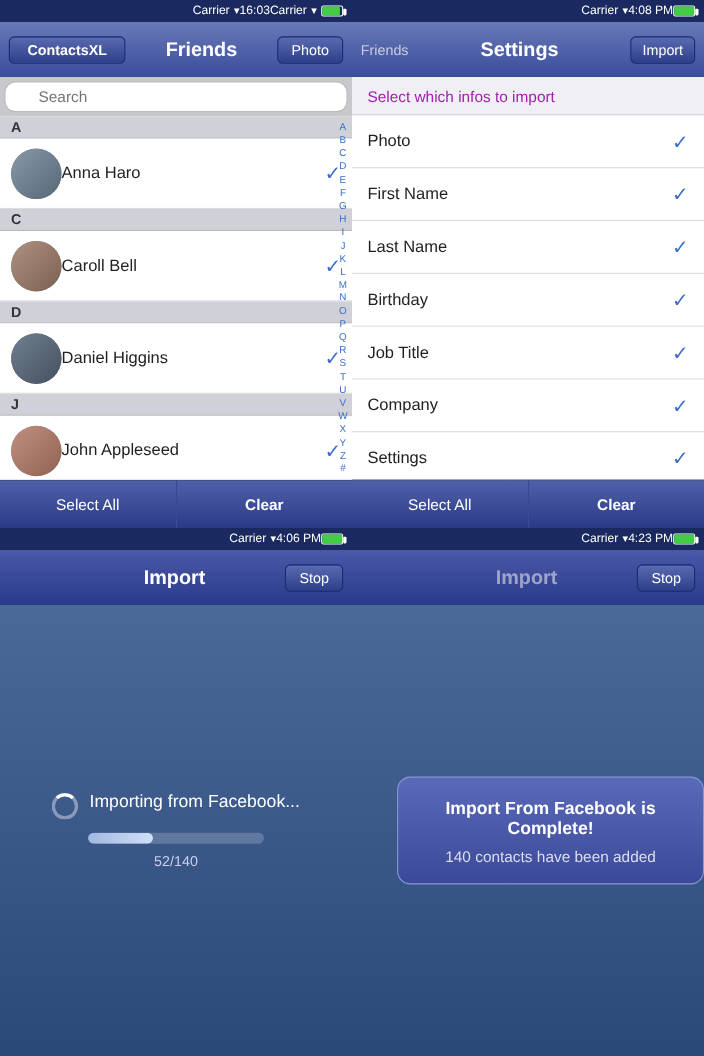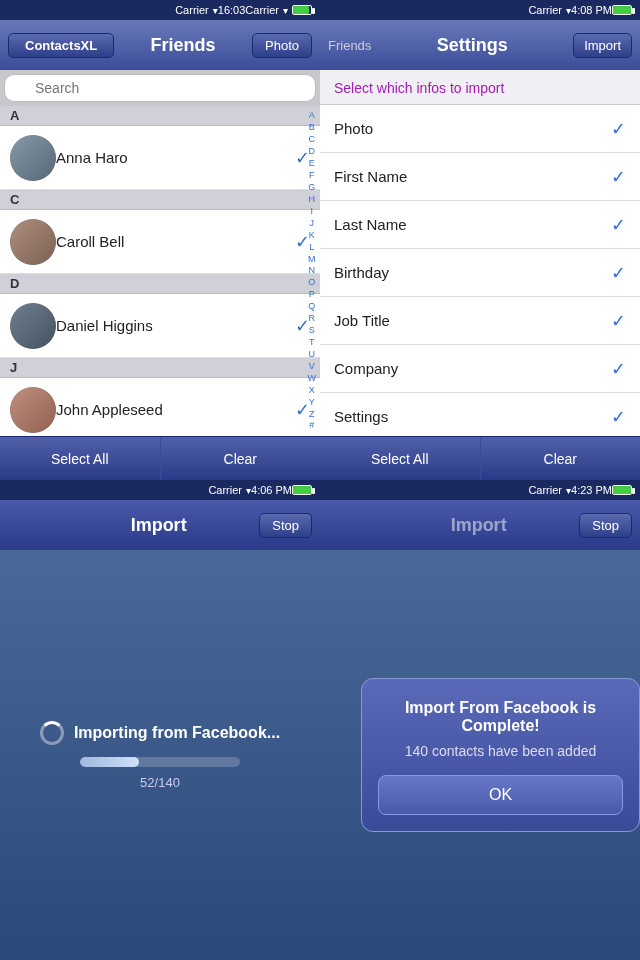--- a/index.html
+++ b/index.html
@@ -29,21 +29,21 @@
     .contact-item { display: flex; align-items: center; padding: 6px 10px; border-bottom: 1px solid #ddd; background: #fff; height: 64px; }
     .contact-avatar { width: 46px; height: 46px; border-radius: 23px; overflow: hidden; background: #888; flex-shrink: 0; }
     .contact-name { flex: 1; font-size: 15px; color: #222; margin-left: 0; }
     .checkmark { color: #3a6ec8; font-size: 18px; }
 
     .alphabet-bar { position: absolute; right: 2px; top: 0; bottom: 0; display: flex; flex-direction: column; justify-content: space-around; padding: 4px 0; }
     .alpha-letter { font-size: 9px; color: #3a6ec8; line-height: 1; text-align: center; padding: 0 2px; }
 
     .action-bar { height: 44px; background: linear-gradient(to bottom, #5060a8, #2a3a88); display: flex; align-items: center; border-top: 1px solid #1a2a70; flex-shrink: 0; }
     .action-btn { flex: 1; color: #fff; font-size: 14px; text-align: center; border-right: 1px solid #3a4a98; height: 100%; display: flex; align-items: center; justify-content: center; }
-    .action-btn:last-child { border-right: none; }
+    .action-btn:last-child { border-right: none; font-weight: bold; }
 
     
     .right-panel { width: 320px; height: 480px; display: flex; flex-direction: column; background: #f0f0f4; }
 
     .nav-bar-right {
       background: linear-gradient(to bottom, #6878b8, #3a4d9a);
       height: 50px; display: flex; align-items: center; justify-content: space-between; padding: 0 8px;
     }
     .nav-title-right { color: #fff; font-size: 18px; font-weight: bold; }
     .nav-btn-import { background: linear-gradient(to bottom, #5a6ab0, #2e3f8a); border: 1px solid #1a2a70; border-radius: 5px; color: #fff; font-size: 13px; padding: 4px 10px; }
@@ -64,21 +64,21 @@
     .bottom-left { width: 320px; height: 480px; display: flex; flex-direction: column; }
 
     .nav-bar-import-left {
       background: linear-gradient(to bottom, #4a5aa8, #2a3a8a);
       height: 50px; display: flex; align-items: center; justify-content: space-between; padding: 0 8px;
     }
     .nav-title-import { color: #fff; font-size: 18px; font-weight: bold; flex: 1; text-align: center; }
     .nav-btn-stop { background: linear-gradient(to bottom, #5a6ab0, #2e3f8a); border: 1px solid #1a2a70; border-radius: 5px; color: #fff; font-size: 13px; padding: 4px 12px; }
 
     .import-screen { flex: 1; background: linear-gradient(to bottom, #4a6898, #2a4878); display: flex; flex-direction: column; align-items: center; justify-content: center; }
-    .import-spinner-wrap { display: flex; align-items: center; margin-bottom: 12px; font-weight: bold; }
+    .import-spinner-wrap { display: flex; margin-bottom: 12px; }
     .spinner { width: 24px; height: 24px; border: 3px solid rgba(255,255,255,0.4); border-top-color: #fff; border-radius: 50%; margin-right: 10px; animation: spin 1s linear infinite; }
     @keyframes spin { to { transform: rotate(360deg); } }
     .import-label-text { color: #fff; font-size: 16px; }
     .progress-bar-wrap { width: 160px; background: rgba(255,255,255,0.2); border-radius: 8px; height: 10px; overflow: hidden; margin-bottom: 8px; }
     .progress-bar-fill { width: 37%; height: 100%; background: linear-gradient(to right, #a0b8e0, #d0e0f8); border-radius: 8px; }
     .progress-text { color: #cce; font-size: 13px; }
 
     
     .bottom-right { width: 320px; height: 480px; display: flex; flex-direction: column; }
 
@@ -343,18 +343,17 @@
     <div class="nav-bar-import-right">
       <div style="width:50px;"></div>
       <span class="nav-title-import-right">Import</span>
       <button class="nav-btn-stop-right">Stop</button>
     </div>
 
     <div class="import-screen-right">
       <div class="dialog-box">
         <div class="dialog-title">Import From Facebook is Complete!</div>
         <div class="dialog-msg">140 contacts have been added</div>
-        <div class="dialog-ok-btn">OK</div>
       </div>
     </div>
   </div>
 
 </div>
 
 </body></html>

